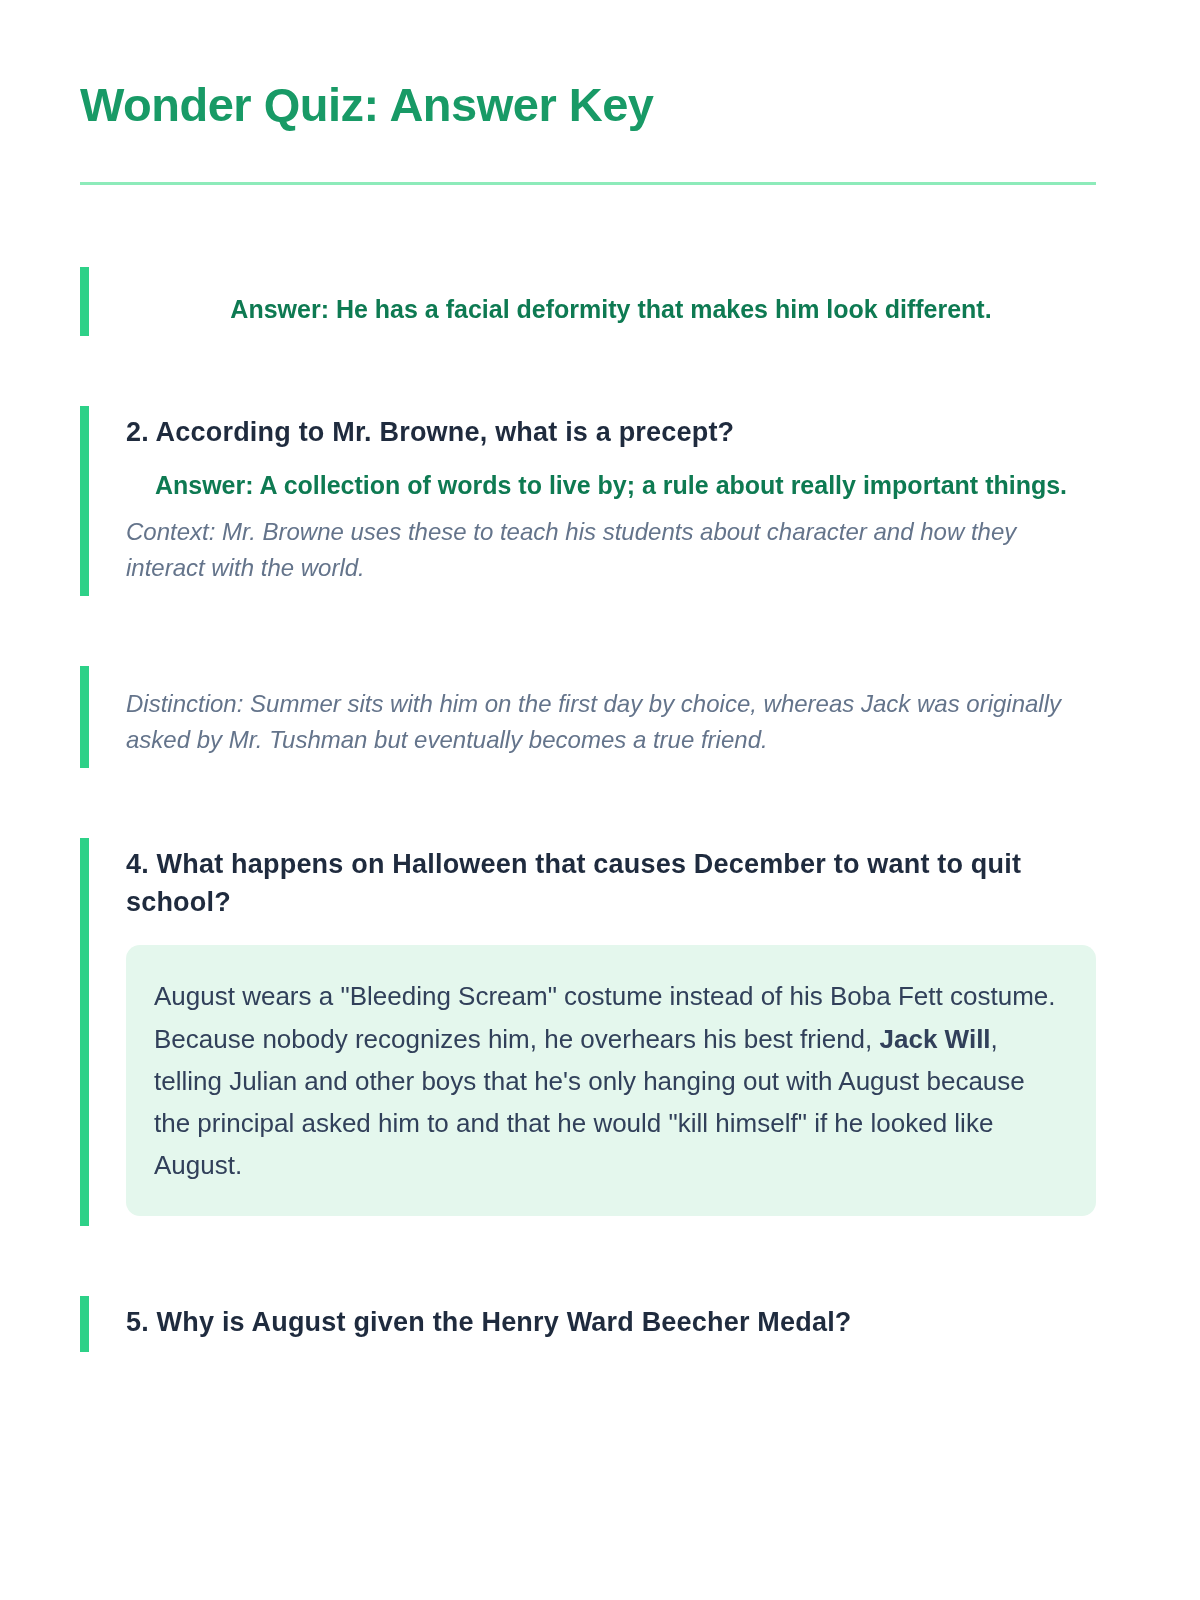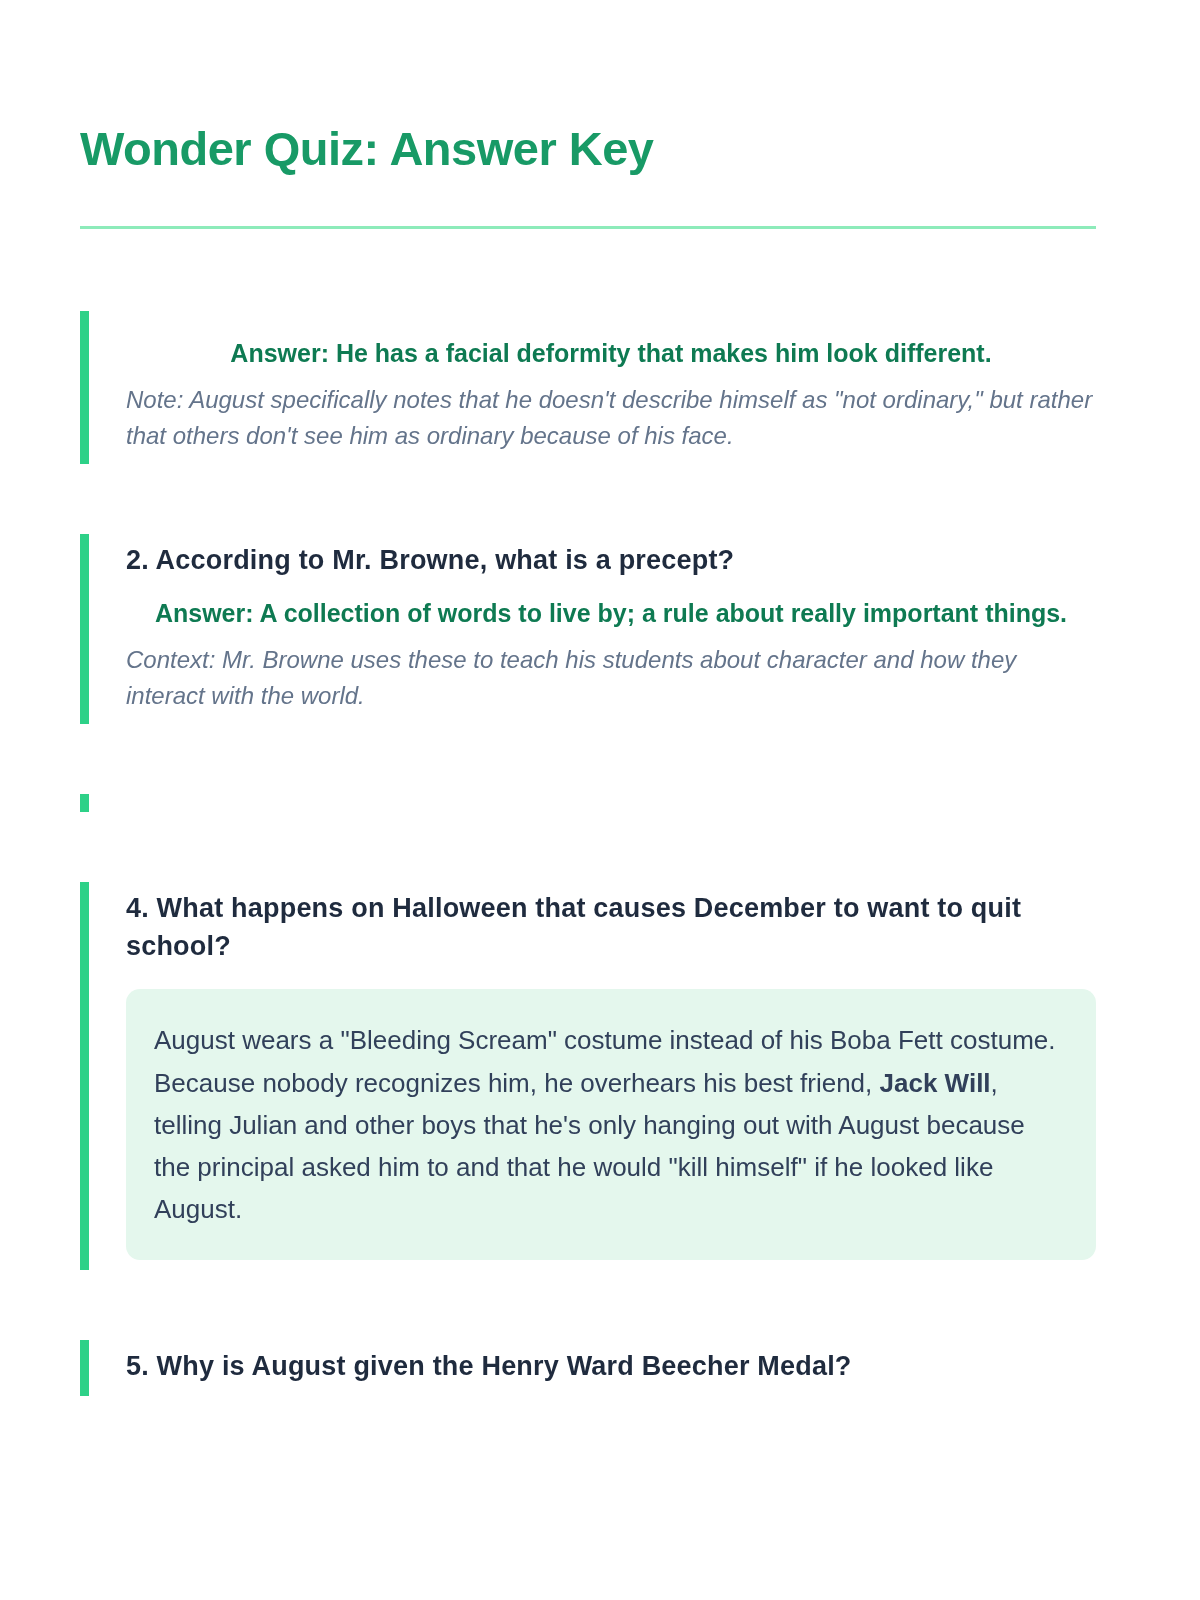--- a/index.html
+++ b/index.html
@@ -15,21 +15,21 @@
     --box-bg:#e4f7ed;
     --box-text:#31405a;
   }
   *{box-sizing:border-box;}
   html,body{margin:0;padding:0;background:#ffffff;}
   body{
     width:1200px;height:1600px;overflow:hidden;
     font-family:"Liberation Sans", sans-serif;
     -webkit-font-smoothing:antialiased;
   }
-  .page{width:1200px;height:1416px;padding:78px 104px 0 80px;overflow:hidden;margin-top:44px;}
+  .page{width:1200px;height:1416px;padding:78px 104px 0 80px;overflow:hidden;}
   .header-row{display:flex;justify-content:space-between;align-items:flex-start;}
   .title{
     margin:0;font-size:47px;font-weight:800;line-height:1.15;
     color:var(--title-green);letter-spacing:-0.5px;
   }
   .badge{
     margin-top:2px;background:var(--badge-bg);color:var(--badge-text);
     font-size:20px;font-weight:700;letter-spacing:1.2px;
     padding:16px 28px;border-radius:30px;white-space:nowrap;
   }
@@ -72,30 +72,30 @@
     <div class="header-row">
       <h1 class="title">Wonder Quiz: Answer Key</h1>
     </div>
     <hr class="divider">
   </header>
 
   <main>
 
     <section class="qblock first">
       <p class="answer">Answer: He has a facial deformity that makes him look different.</p>
-      <p class="note">Note: August specifically notes that he doesn't describe himself as "not ordinary," but rather that others don't see him as ordinary because of his face.</p>
     </section>
 
     <section class="qblock">
       <h2 class="question">2. According to Mr. Browne, what is a precept?</h2>
       <p class="answer">Answer: A collection of words to live by; a rule about really important things.</p>
       <p class="note">Context: Mr. Browne uses these to teach his students about character and how they interact with the world.</p>
     </section>
 
     <section class="qblock">
+      <p class="note">Distinction: Summer sits with him on the first day by choice, whereas Jack was originally asked by Mr. Tushman but eventually becomes a true friend.</p>
     </section>
 
     <section class="qblock">
       <h2 class="question">4. What happens on Halloween that causes December to want to quit school?</h2>
       <div class="highlight-box"><span>August wears a "Bleeding Scream" costume instead of his Boba Fett costume. Because nobody recognizes him, he overhears his best friend, </span><strong>Jack Will</strong><span>, telling Julian and other boys that he's only hanging out with August because the principal asked him to and that he would "kill himself" if he looked like August.</span></div>
     </section>
 
     <section class="qblock">
       <h2 class="question">5. Why is August given the Henry Ward Beecher Medal?</h2>
     </section>

